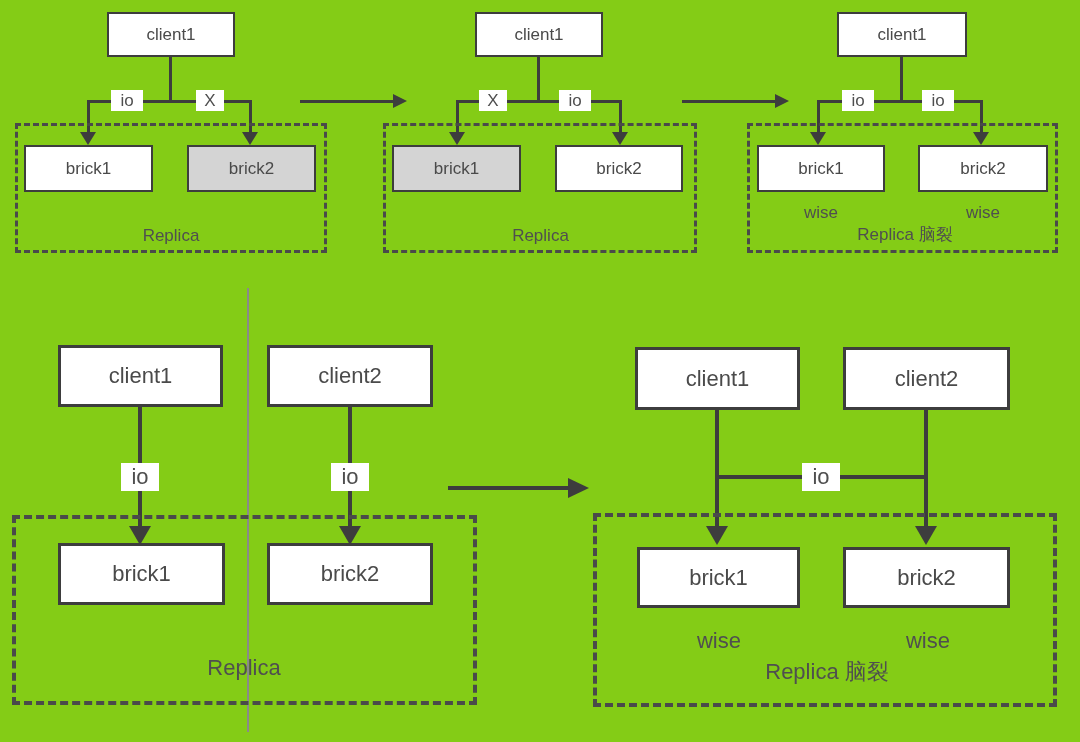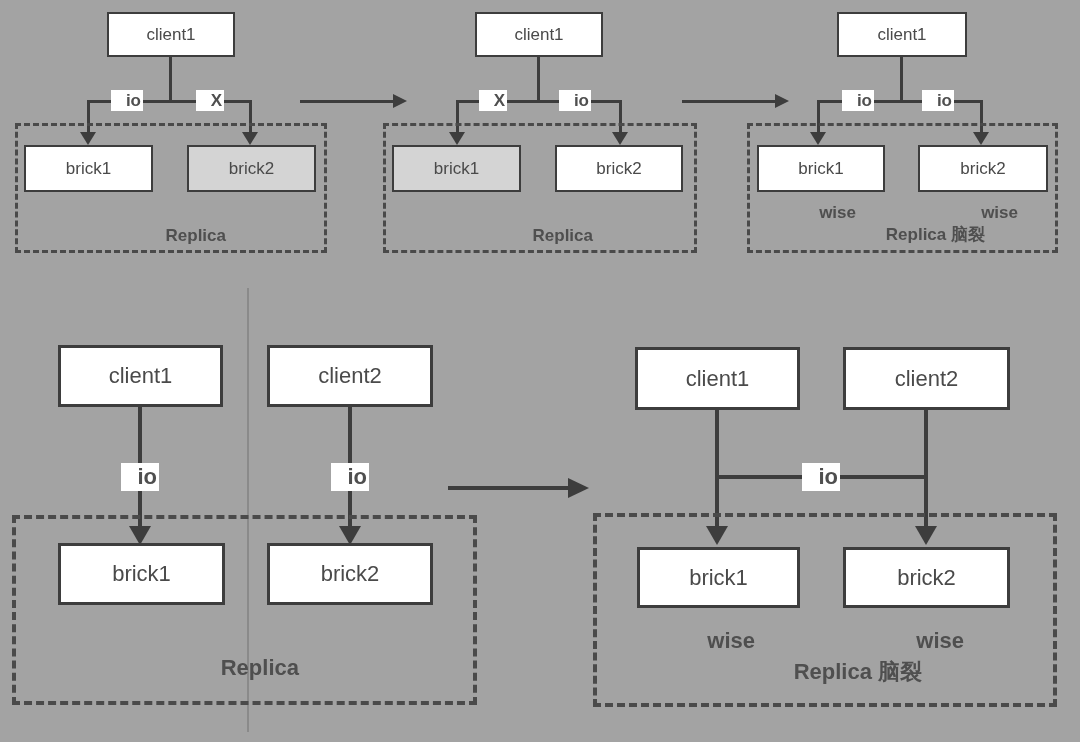--- a/index.html
+++ b/index.html
@@ -1,32 +1,32 @@
 <!DOCTYPE html>
 <html><head>
 <meta charset="utf-8">
 <style>
   * { margin:0; padding:0; box-sizing:border-box; }
   html,body { background:#ffffff; }
   body { font-family:"Liberation Sans","DejaVu Sans",sans-serif; }
-  .canvas { position:relative; width:1080px; height:742px; background:#a3a3a3; overflow:hidden; }
+  .canvas { position:relative; width:1080px; height:742px; background:#84cc16; overflow:hidden; }
 
   .node { position:absolute; background:#ffffff; border:2px solid #3d3d3d;
           display:flex; align-items:center; justify-content:center;
           font-size:17px; color:#4a4a4a; }
   .node.lg { border-width:3px; font-size:22px; }
   .node.shaded { background:#d4d4d4; }
 
   .dashed-box { position:absolute; border:3px dashed #4a4a4a; background:transparent; }
   .dashed-box.lg { border-width:4px; }
 
   .hline, .vline { position:absolute; background:#3d3d3d; }
 
-  .lbl { position:absolute; color:#4f4f4f; text-align:right; font-size:17px;
-         line-height:1.25; background:#ffffff; padding:0 2px;font-weight:bold; }
+  .lbl { position:absolute; color:#4f4f4f; text-align:center; font-size:17px;
+         line-height:1.25; background:#ffffff; padding:0 2px; }
   .lbl.lg { font-size:22px; }
   .lbl.nobg { background:transparent; padding:0; }
 
   .ah-down { position:absolute; width:0; height:0;
              border-left:8px solid transparent; border-right:8px solid transparent;
              border-top:13px solid #3d3d3d; }
   .ah-down.lg { border-left-width:11px; border-right-width:11px; border-top-width:19px; }
 
   .ah-right { position:absolute; width:0; height:0;
               border-top:7px solid transparent; border-bottom:7px solid transparent;

